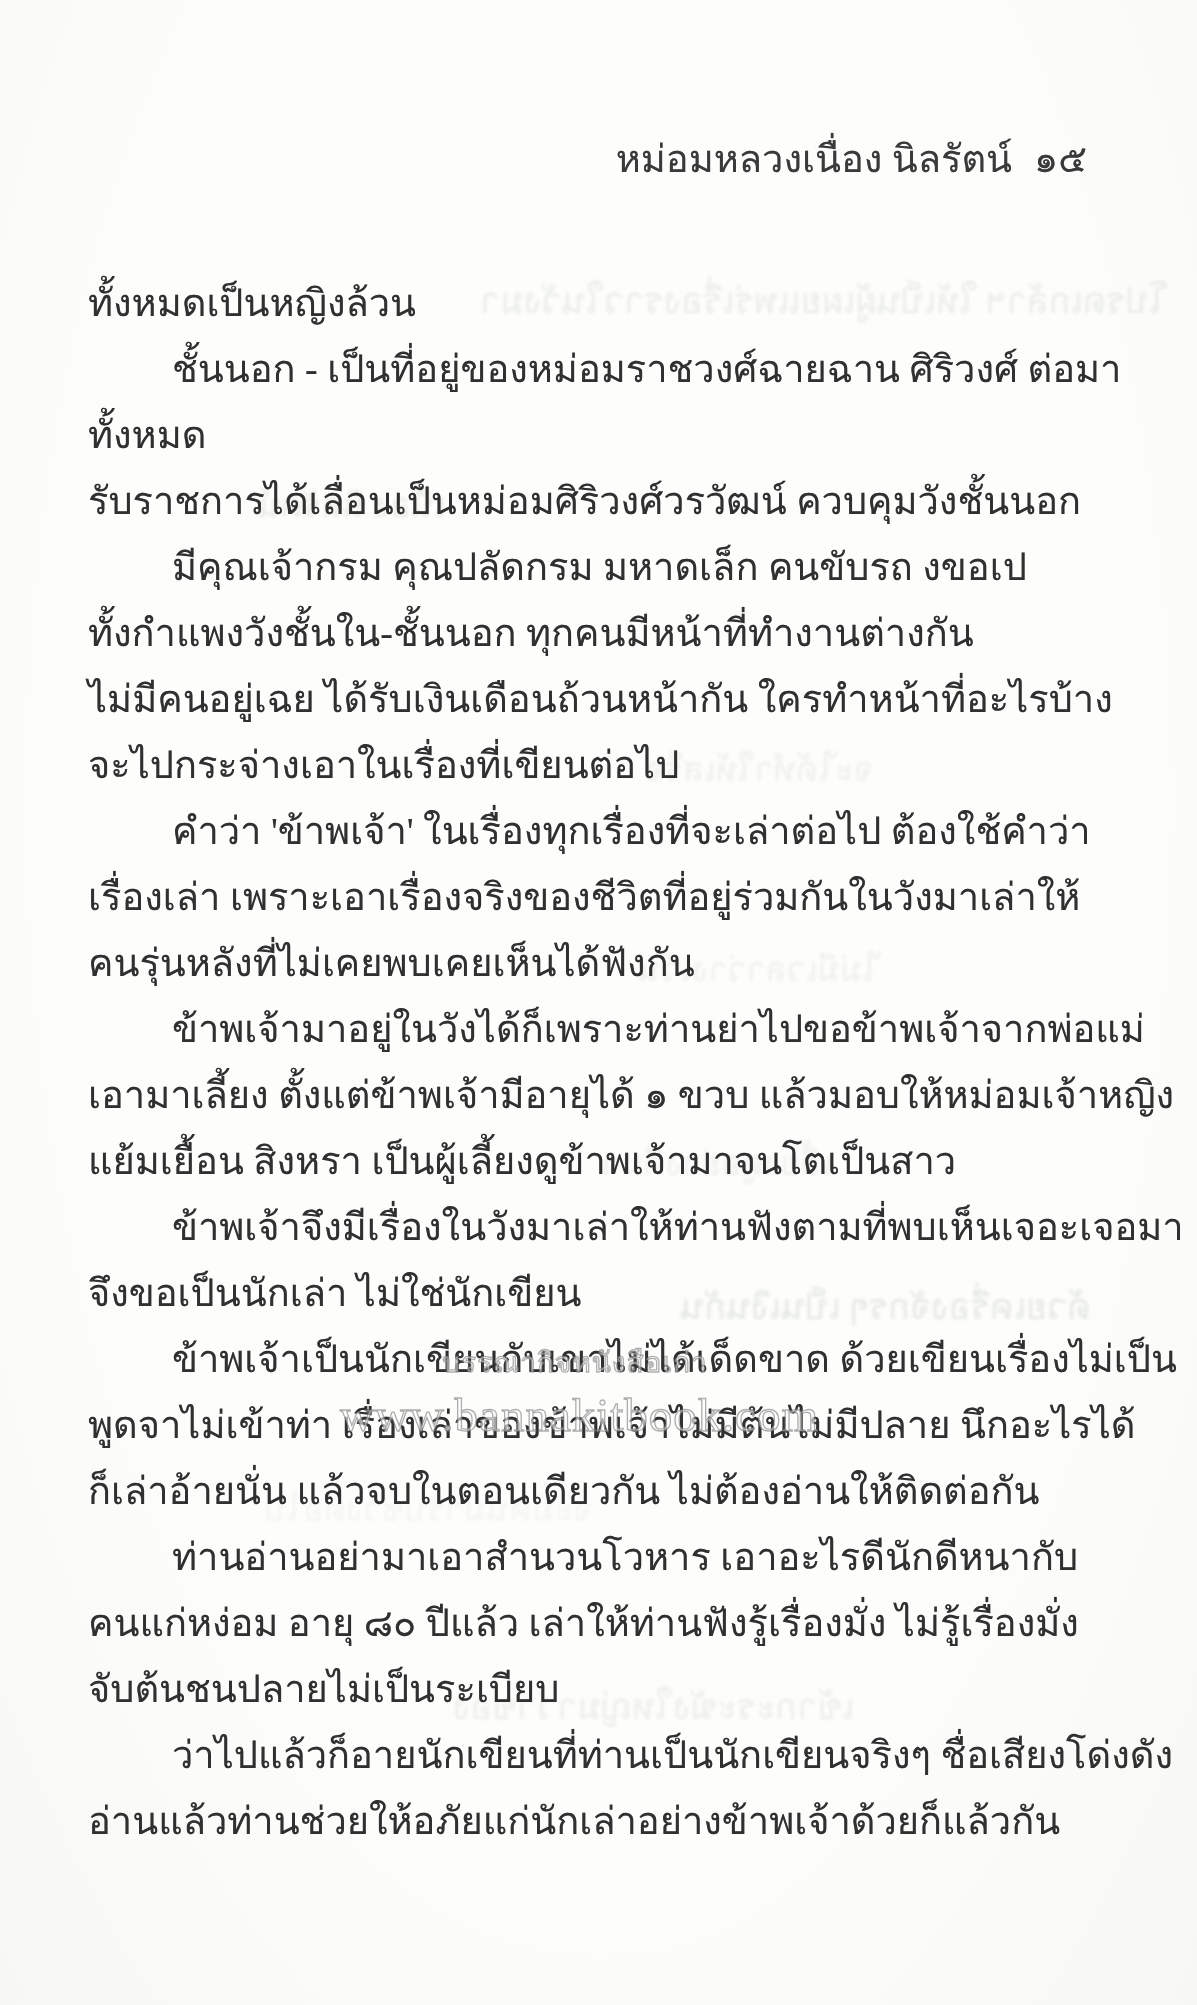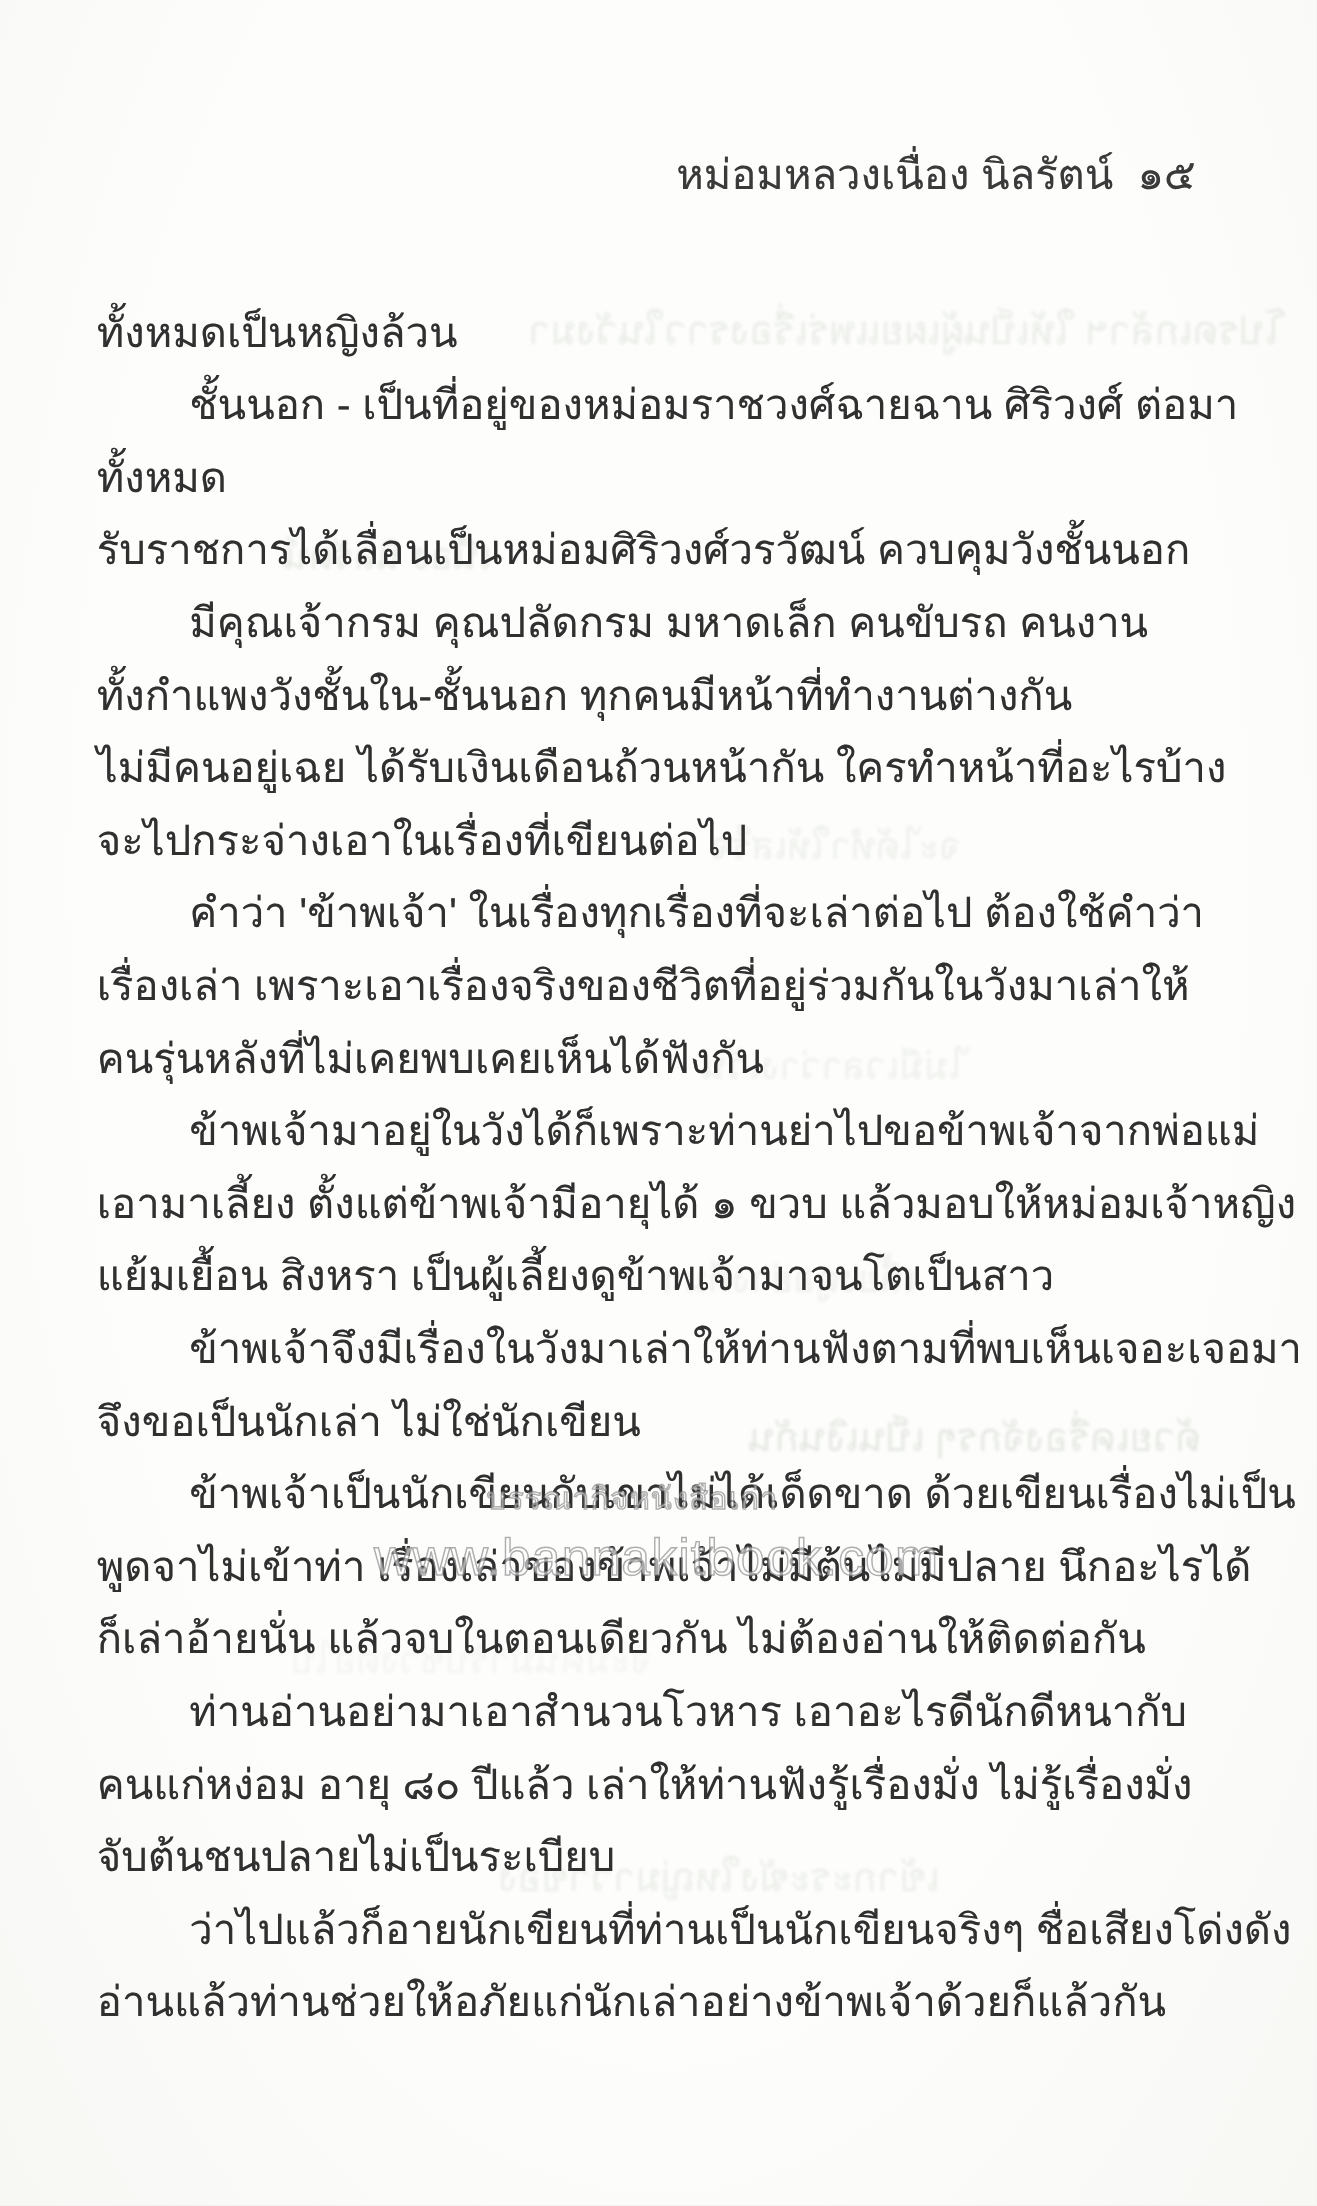--- a/index.html
+++ b/index.html
@@ -3,21 +3,21 @@
 <meta charset="utf-8">
 <style>
   html,body{margin:0;padding:0;background:#e8e8e6;}
   .page{
     position:relative;
     width:1197px;height:2005px;
     margin:0 auto;
     background:#fcfcfa;
     background-image:radial-gradient(ellipse at 50% 40%, #fdfdfc 60%, #f7f7f4 100%);
     overflow:hidden;
-    font-family:Liberation Sans, sans-serif;
+    font-family:Liberation Serif, serif;
   }
   
   .running-head{
     position:absolute;
     top:128px;right:110px;
     font-size:38px;
     color:#3a3a3a;
     white-space:nowrap;
     text-shadow:0 0 0.5px rgba(0,0,0,0.35);
   }
@@ -87,21 +87,21 @@
   <div class="body-text">
       <div class="paragraph">
         <div class="text-line">ทั้งหมดเป็นหญิงล้วน</div>
       </div>
       <div class="paragraph">
         <div class="text-line indent">ชั้นนอก - เป็นที่อยู่ของหม่อมราชวงศ์ฉายฉาน ศิริวงศ์ ต่อมา</div>
         <div class="text-line">ทั้งหมด</div>
         <div class="text-line">รับราชการได้เลื่อนเป็นหม่อมศิริวงศ์วรวัฒน์ ควบคุมวังชั้นนอก</div>
       </div>
       <div class="paragraph">
-        <div class="text-line indent">มีคุณเจ้ากรม คุณปลัดกรม มหาดเล็ก คนขับรถ คนงาน</div>
+        <div class="text-line indent">มีคุณเจ้ากรม คุณปลัดกรม มหาดเล็ก คนขับรถ งขอเป</div>
         <div class="text-line">ทั้งกำแพงวังชั้นใน-ชั้นนอก ทุกคนมีหน้าที่ทำงานต่างกัน</div>
         <div class="text-line">ไม่มีคนอยู่เฉย ได้รับเงินเดือนถ้วนหน้ากัน ใครทำหน้าที่อะไรบ้าง</div>
         <div class="text-line">จะไปกระจ่างเอาในเรื่องที่เขียนต่อไป</div>
       </div>
       <div class="paragraph">
         <div class="text-line indent">คำว่า 'ข้าพเจ้า' ในเรื่องทุกเรื่องที่จะเล่าต่อไป ต้องใช้คำว่า</div>
         <div class="text-line">เรื่องเล่า เพราะเอาเรื่องจริงของชีวิตที่อยู่ร่วมกันในวังมาเล่าให้</div>
         <div class="text-line">คนรุ่นหลังที่ไม่เคยพบเคยเห็นได้ฟังกัน</div>
       </div>
       <div class="paragraph">

